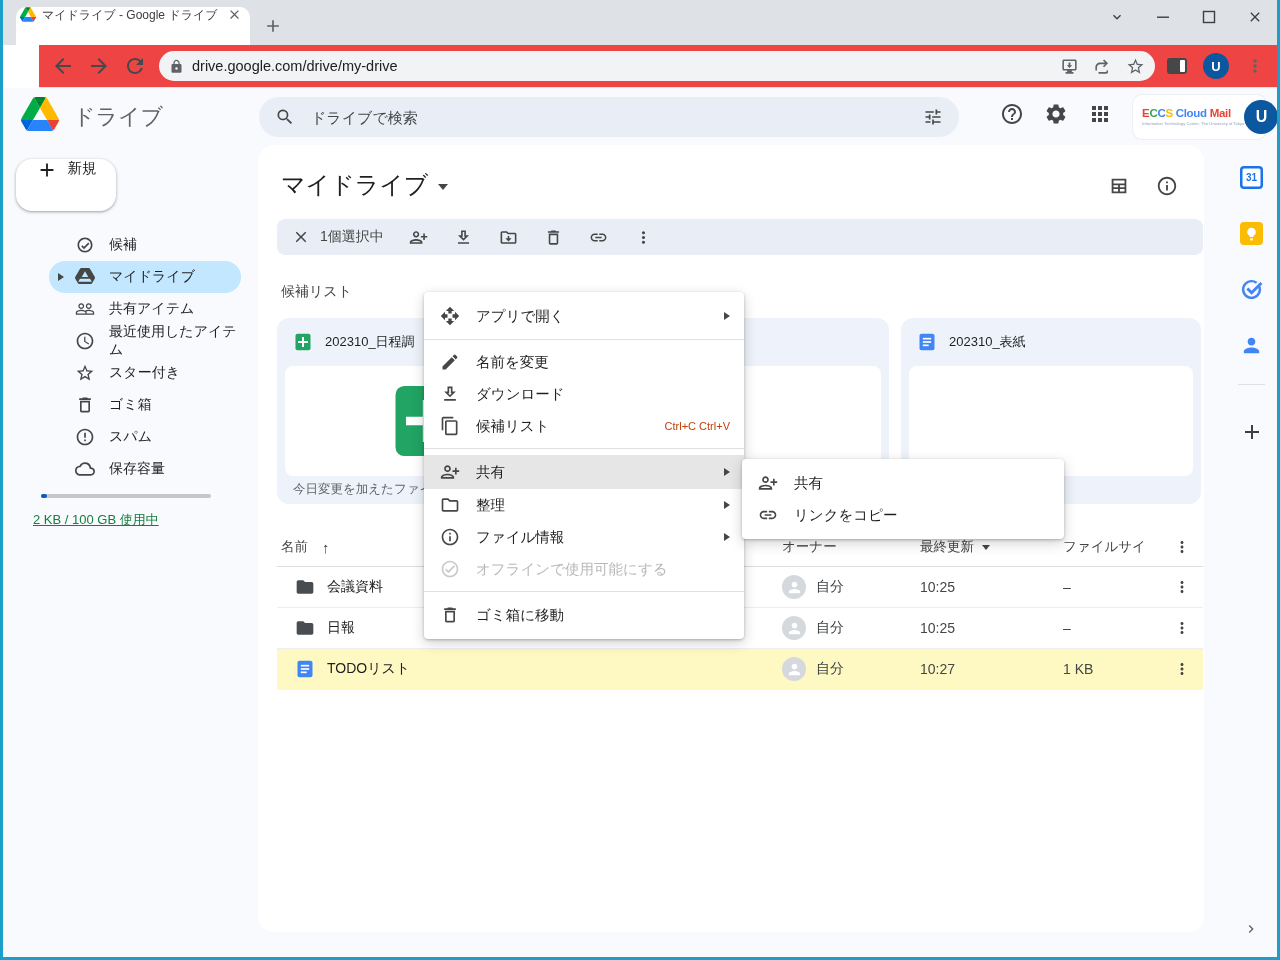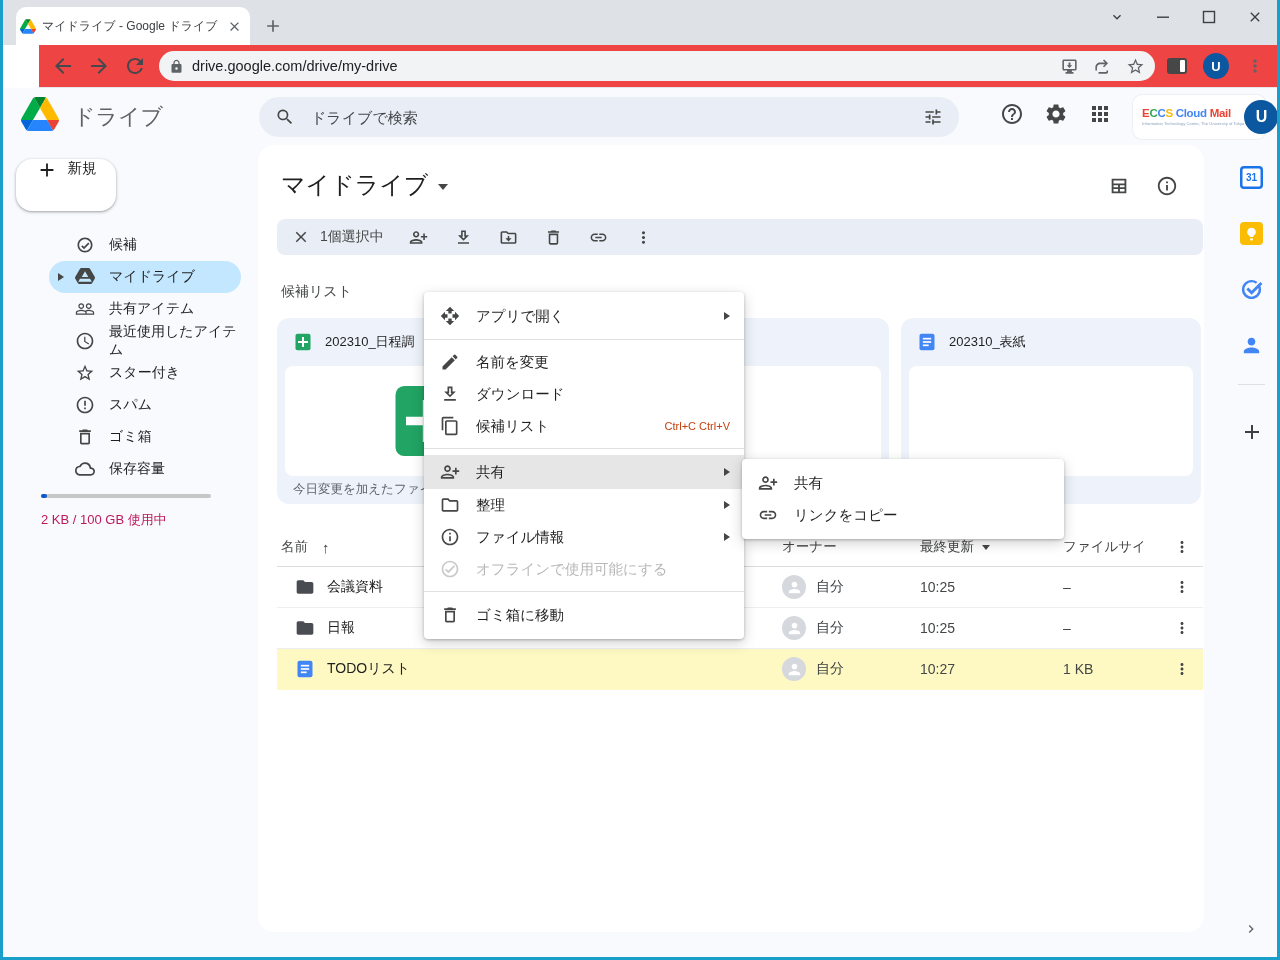--- a/index.html
+++ b/index.html
@@ -4,21 +4,21 @@
 <style>
   html,body{margin:0;padding:0;}
   body{width:1280px;height:960px;position:relative;overflow:hidden;
        font-family:"Liberation Sans","DejaVu Sans",sans-serif;background:#fff;
        -webkit-font-smoothing:antialiased;}
   svg{display:block;}
   
   .frame{position:absolute;inset:0;border-left:3px solid #1a9fca;border-right:3px solid #1a9fca;border-bottom:3px solid #1a9fca;box-sizing:border-box;pointer-events:none;z-index:99;}
   
   .tabstrip{position:absolute;left:3px;right:3px;top:0;height:45px;background:#dee1e6;}
-  .tab{position:absolute;left:13px;top:7px;width:234px;height:38px;background:#fff;border-radius:10px 10px 0 0;display:flex;align-items:center;padding:0 8px 0 4px;box-sizing:border-box;}
+  .tab{position:absolute;left:13px;top:7px;width:234px;height:38px;background:#fff;border-radius:10px 10px 0 0;display:flex;align-items:flex-start;padding:0 8px 0 4px;box-sizing:border-box;}
   .tab-title{flex:1;font-size:12px;color:#3c4043;white-space:nowrap;overflow:hidden;text-overflow:ellipsis;margin:0 6px;}
   .newtab-btn{position:absolute;left:260px;top:16px;width:20px;height:20px;color:#5f6368;}
   .wincontrols{position:absolute;right:14px;top:2px;height:30px;display:flex;align-items:center;gap:30px;color:#3c4043;}
   .wincontrols .wc{width:16px;height:16px;display:flex;align-items:center;justify-content:center;}
   
   .toolbar{position:absolute;left:3px;right:3px;top:45px;height:43px;background:#ef4444;display:flex;align-items:center;border-bottom:1px solid #e4e6e9;box-sizing:border-box;margin-left:36px;}
   .navbtn{width:24px;height:24px;margin-left:12px;color:#45494d;}
   .omnibox{flex:1;height:30px;margin-left:12px;margin-right:12px;background:#f1f3f4;border-radius:15px;display:flex;align-items:center;padding:0 10px;}
   .omni-url{font-size:14.5px;color:#202124;margin-left:8px;flex:1;}
   .omni-ic{width:19px;height:19px;color:#5f6368;margin-left:14px;}
@@ -43,21 +43,21 @@
   
   .sidenav{position:absolute;left:0;top:57px;width:255px;bottom:0;}
   .new-btn{position:absolute;left:13px;top:14px;width:100px;height:52px;background:#fff;border-radius:16px;box-shadow:0 1px 2px rgba(60,64,67,.3),0 1px 3px 1px rgba(60,64,67,.15);display:flex;align-items:flex-start;justify-content:center;gap:10px;font-size:14.5px;color:#1f1f1f;font-weight:500;}
   .nav{position:absolute;left:0;top:84px;right:2px;margin-left:32px;}
   .nav-item{height:32px;margin:0 15px 0 14px;border-radius:16px;display:flex;align-items:center;font-size:14px;color:#1f1f1f;position:relative;padding-left:26px;box-sizing:border-box;}
   .nav-item .nic{width:20px;height:20px;color:#444746;margin-right:14px;flex:none;}
   .nav-item.sel{background:#c2e7ff;font-weight:500;}
   .caret-r{position:absolute;left:9px;top:12px;width:0;height:0;border-left:6px solid #444746;border-top:4px solid transparent;border-bottom:4px solid transparent;}
   .storage-track{position:absolute;left:38px;top:349px;width:170px;height:4px;background:#c4c7c5;border-radius:2px;}
   .storage-fill{width:6px;height:4px;background:#0b57d0;border-radius:2px;}
-  .storage-text{position:absolute;left:38px;top:366px;font-size:13px;color:#be185d;}
+  .storage-text{position:absolute;left:30px;top:366px;font-size:13px;color:#15803d;text-decoration:underline;}
   
   .content{position:absolute;left:255px;top:57px;width:946px;bottom:25px;background:#fff;border-radius:16px;}
   .page-title-row{position:absolute;left:23px;top:24px;display:flex;align-items:center;gap:10px;}
   .page-title{font-size:24px;color:#1f1f1f;}
   .caret-d{width:0;height:0;border-top:6px solid #444746;border-left:5px solid transparent;border-right:5px solid transparent;margin-top:4px;}
   .title-icons{position:absolute;right:26px;top:30px;display:flex;gap:26px;color:#444746;}
   .title-icons .tic{width:22px;height:22px;}
   .selbar{position:absolute;left:19px;top:74px;width:926px;height:36px;background:#e9eef6;border-radius:8px;display:flex;align-items:center;padding:0 6px;box-sizing:border-box;color:#444746;}
   .selbar .sic{width:19px;height:19px;padding:0 13px;flex:none;}
   .sel-count{font-size:14px;color:#444746;margin:0 12px 0 2px;white-space:nowrap;}
@@ -384,29 +384,29 @@
         <span>最近使用したアイテム</span>
       </div>
       <div class="nav-item">
         <svg class="nic">
             <use href="#ic-star"></use>
           </svg>
         <span>スター付き</span>
       </div>
       <div class="nav-item">
         <svg class="nic">
+            <use href="#ic-trash"></use>
+          </svg>
+        <span>ゴミ箱</span>
+      </div>
+      <div class="nav-item">
+        <svg class="nic">
             <use href="#ic-alert"></use>
           </svg>
         <span>スパム</span>
-      </div>
-      <div class="nav-item">
-        <svg class="nic">
-            <use href="#ic-trash"></use>
-          </svg>
-        <span>ゴミ箱</span>
       </div>
       <div class="nav-item">
         <svg class="nic">
             <use href="#ic-cloud"></use>
           </svg>
         <span>保存容量</span>
       </div>
     </div>
     <div class="storage-track">
         <div class="storage-fill"></div>

